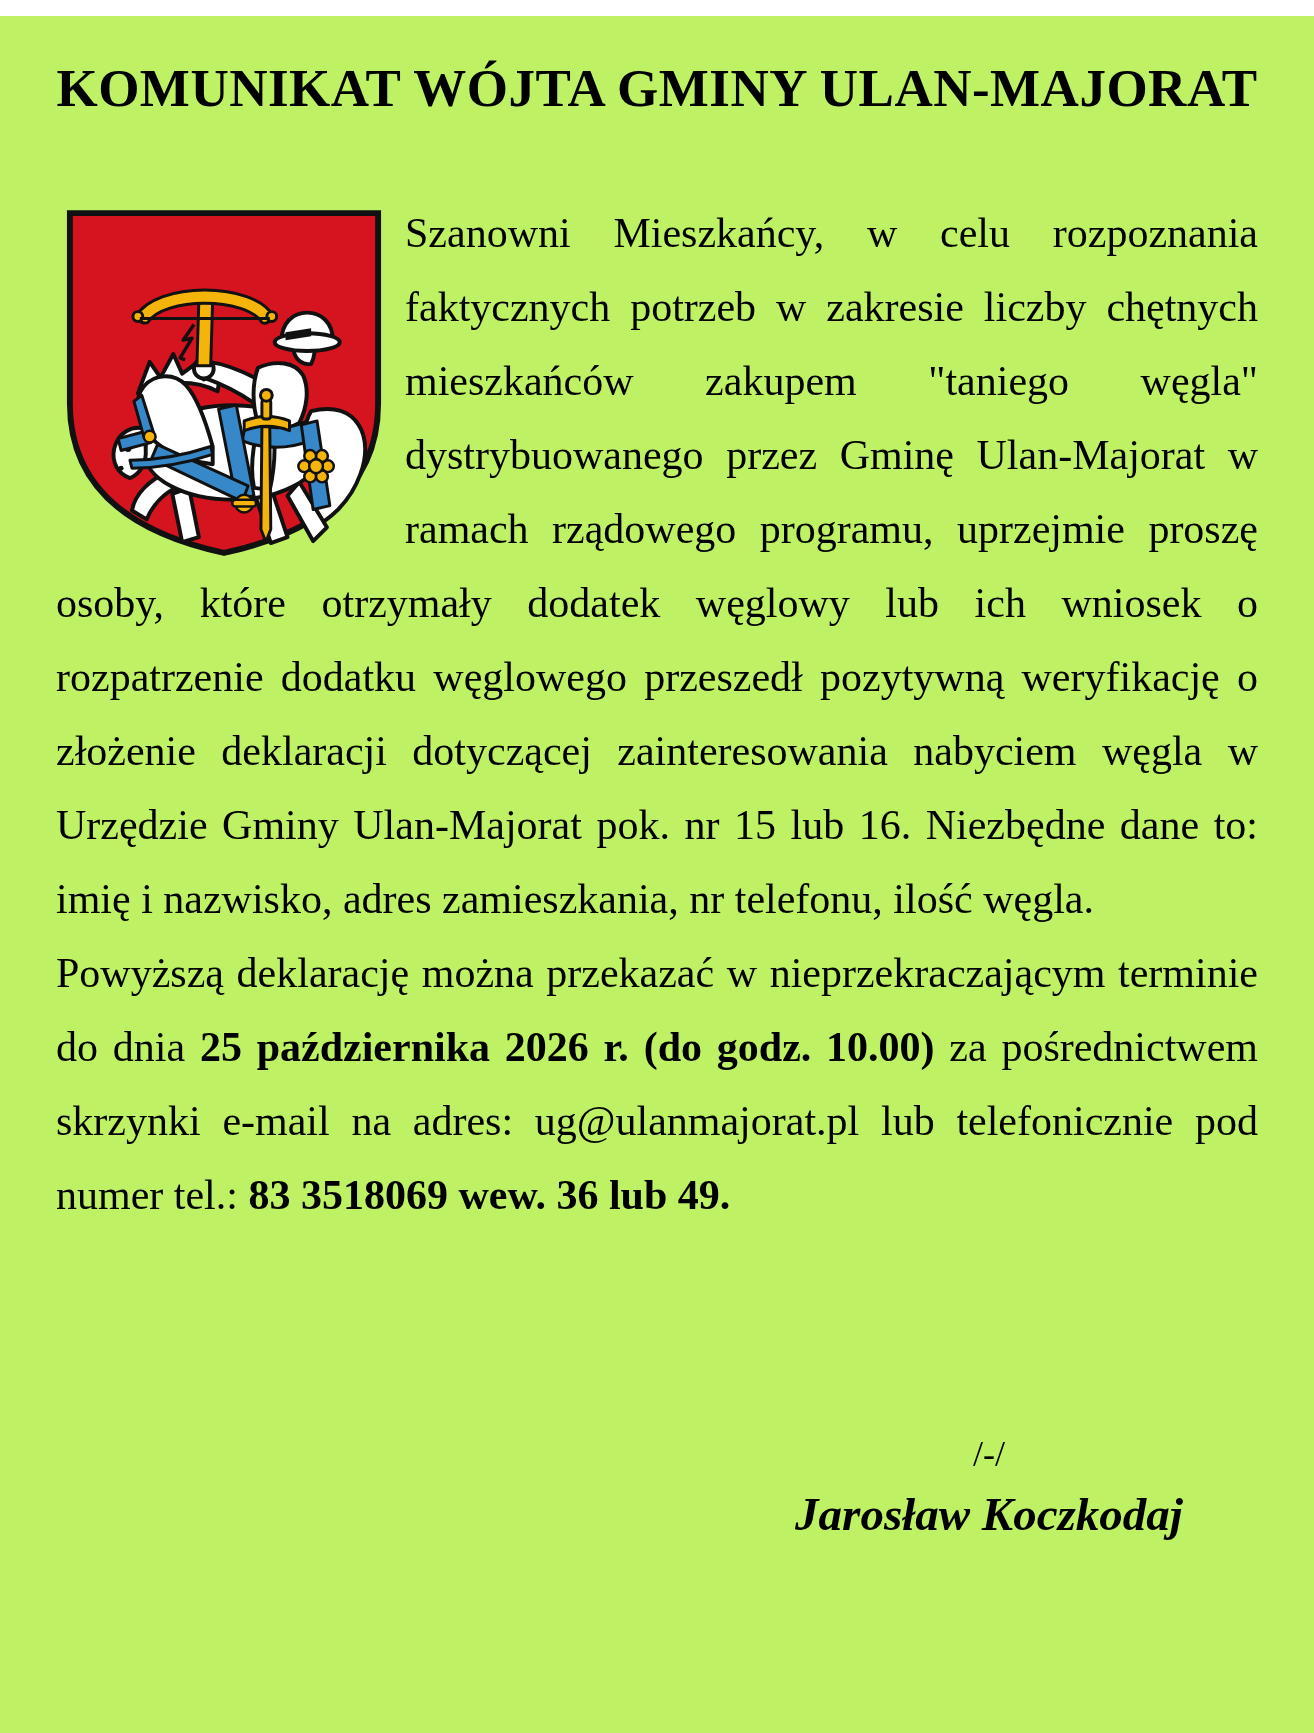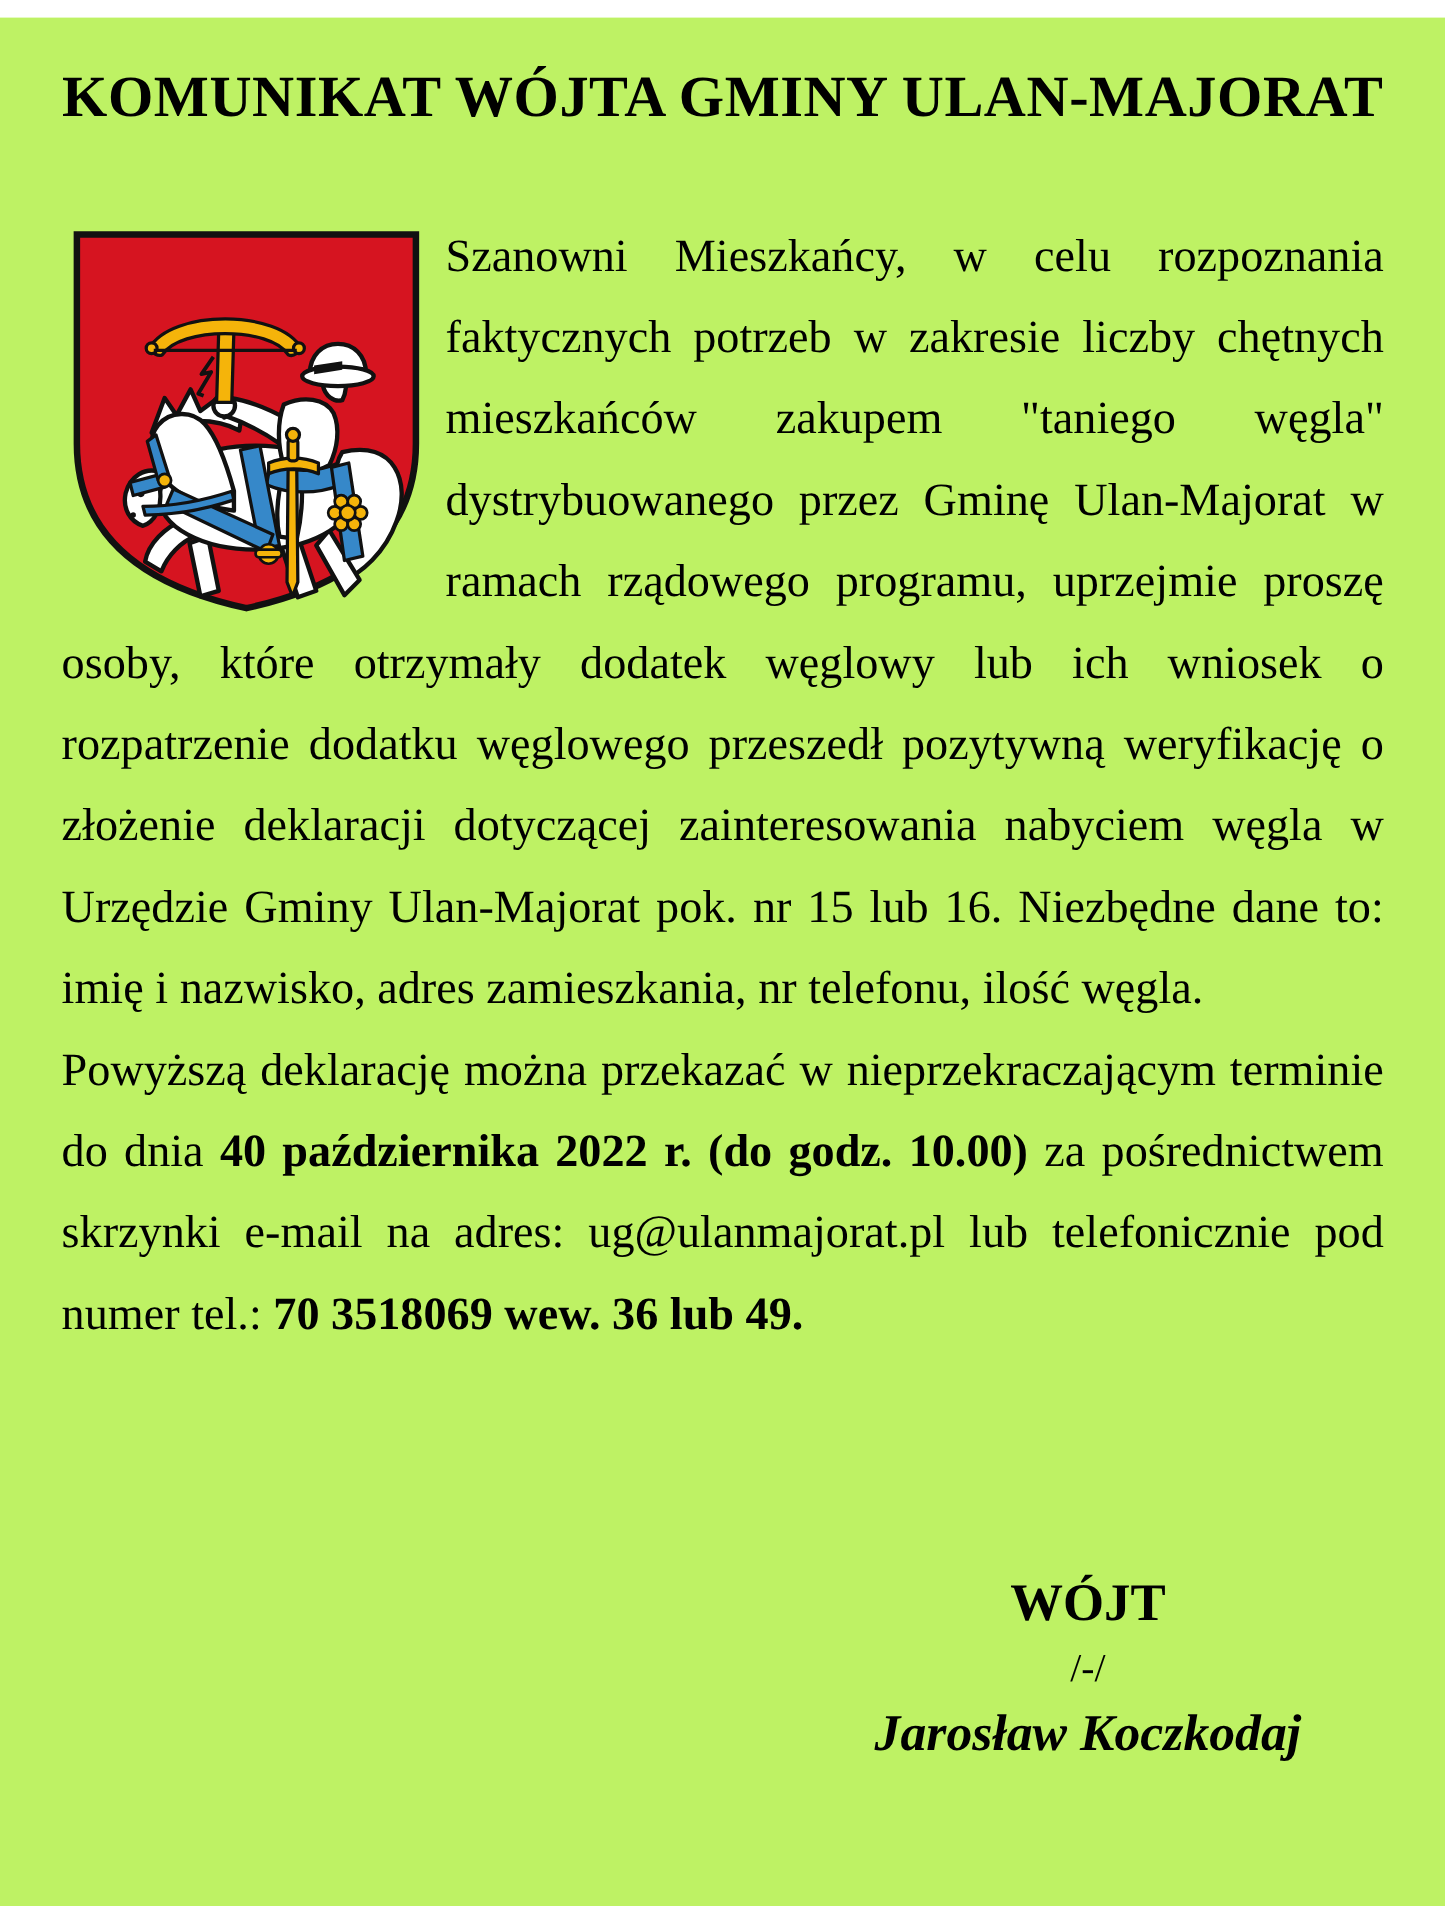--- a/index.html
+++ b/index.html
@@ -142,23 +142,22 @@
           <circle cx="257" cy="264" r="7"></circle>
           <circle cx="184" cy="302" r="9"></circle>
           <rect x="172" y="298" width="24" height="7" rx="3"></rect>
           <circle cx="88" cy="234" r="6"></circle>
         </g>
       </svg>
     </span>
 
     <p class="para"><span>Szanowni Mieszkańcy, w celu rozpoznania faktycznych potrzeb w zakresie liczby chętnych mieszkańców zakupem "taniego węgla" dystrybuowanego przez Gminę Ulan-Majorat w ramach rządowego programu, uprzejmie proszę osoby, które otrzymały dodatek węglowy lub ich wniosek o rozpatrzenie dodatku węglowego przeszedł pozytywną weryfikację o złożenie deklaracji dotyczącej zainteresowania nabyciem węgla w Urzędzie Gminy Ulan-Majorat pok. nr 15 lub 16. Niezbędne dane to: imię i nazwisko, adres zamieszkania, nr telefonu, ilość węgla.</span></p>
 
-    <p class="para"><span>Powyższą deklarację można przekazać w nieprzekraczającym terminie do dnia </span><strong>40 października 2022 r. (do godz. 10.00)</strong><span> za pośrednictwem skrzynki e-mail na adres: ug@ulanmajorat.pl lub telefonicznie pod numer tel.: </span><strong>70 3518069 wew. 36 lub 49.</strong></p>
+    <p class="para"><span>Powyższą deklarację można przekazać w nieprzekraczającym terminie do dnia </span><strong>25 października 2026 r. (do godz. 10.00)</strong><span> za pośrednictwem skrzynki e-mail na adres: ug@ulanmajorat.pl lub telefonicznie pod numer tel.: </span><strong>83 3518069 wew. 36 lub 49.</strong></p>
 
   </div>
 
   <div class="signature">
-    <div class="sig-title">WÓJT</div>
     <div class="sig-sep">/-/</div>
     <div class="sig-name">Jarosław Koczkodaj</div>
   </div>
 
 </div>
 
 </body></html>

